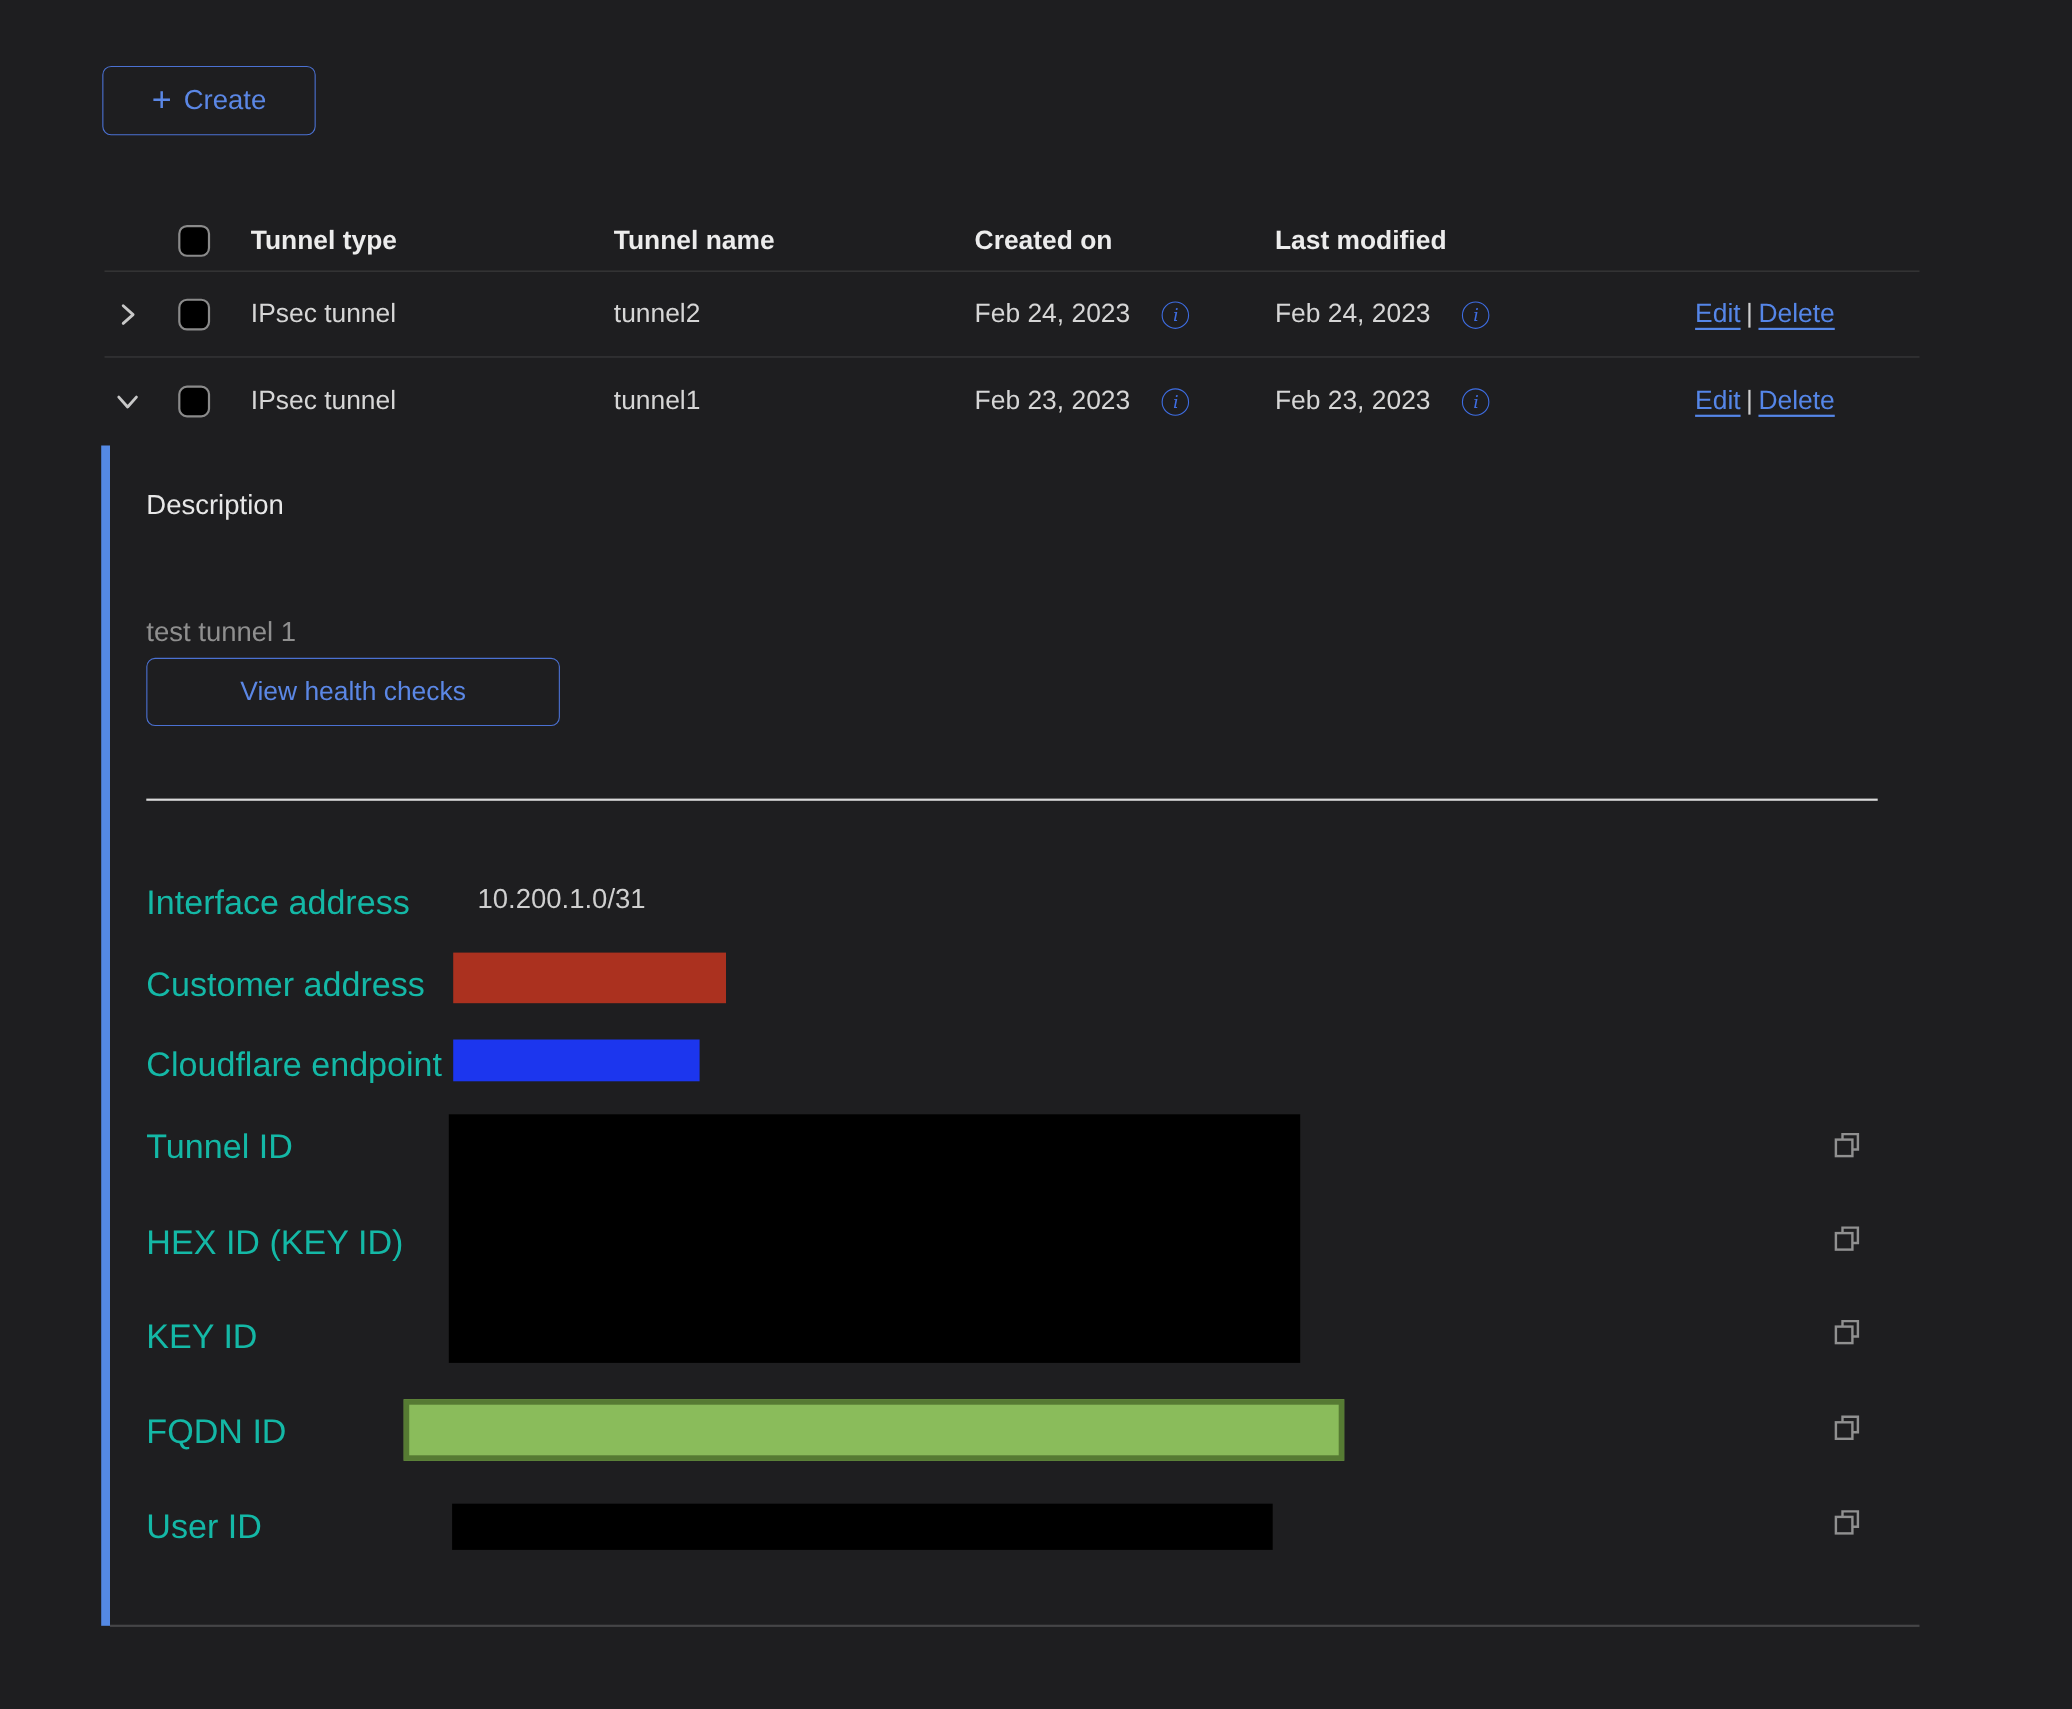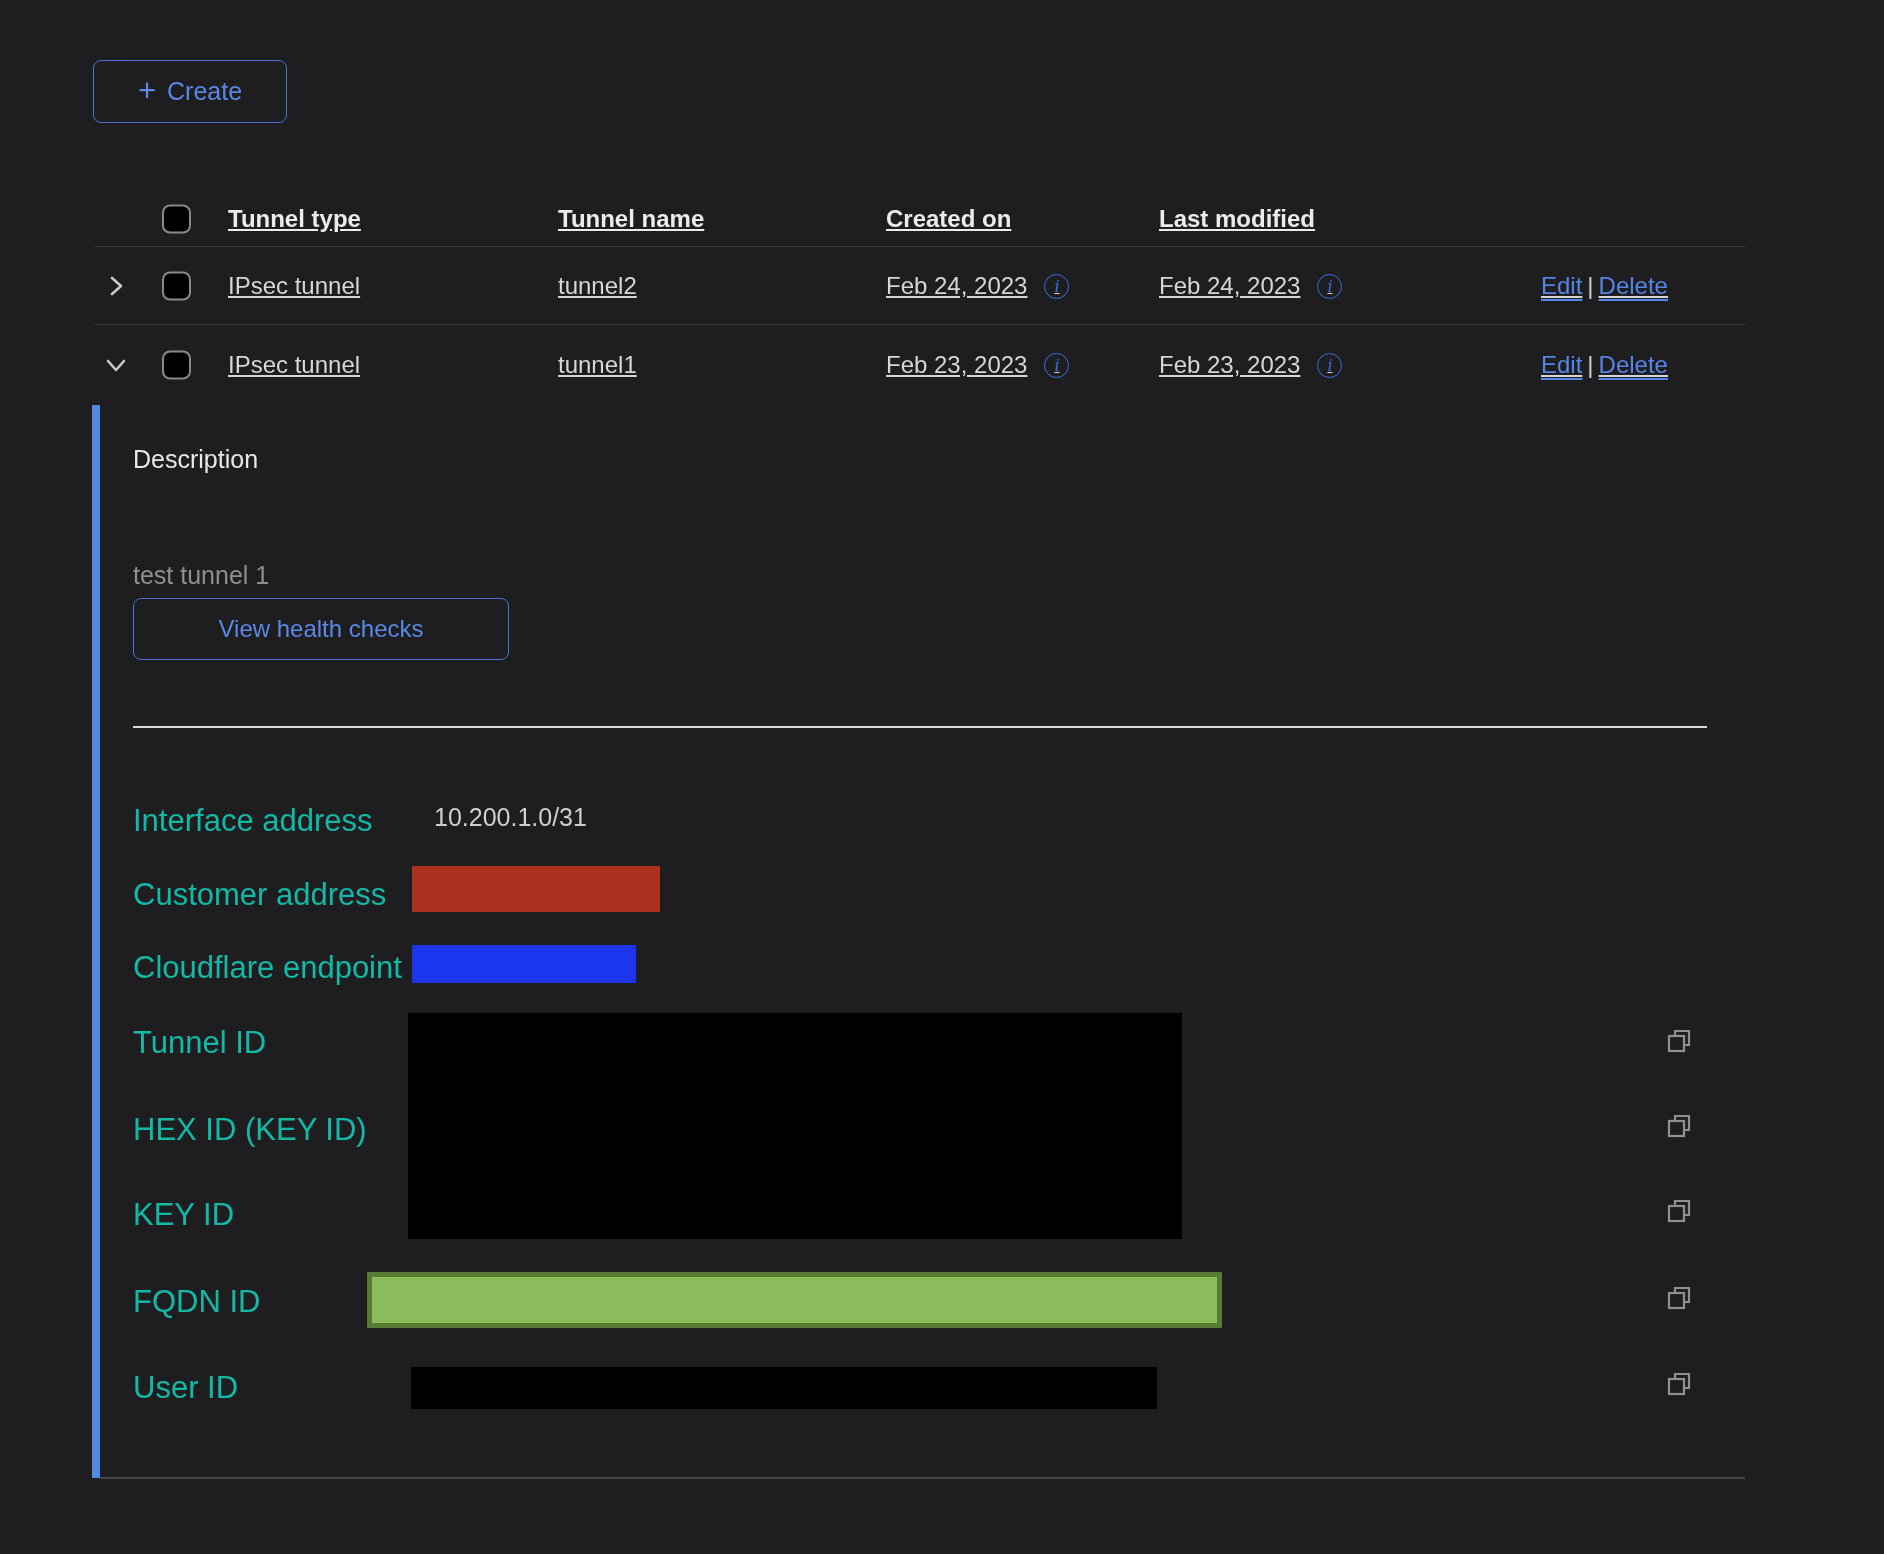--- a/index.html
+++ b/index.html
@@ -19,39 +19,39 @@
     border: 1.5px solid #4b71d2; border-radius: 8px;
     background: transparent; color: #5b87e5;
     display: flex; align-items: center; justify-content: center; gap: 11px;
     font-size: 25px; cursor: pointer;
     font-family: "Liberation Sans", sans-serif;
   }
   .create-btn .plus { font-size: 31px; font-weight: 300; line-height: 1; margin-top: -3px; }
 
   
   .t-row { left: 95px; width: 1650px; }
-  .t-row > * { position: absolute; top: 50%; transform: translateY(-50%); text-decoration: underline; }
+  .t-row > * { position: absolute; top: 50%; transform: translateY(-50%); }
   .hdr { top: 190px; height: 57px; font-weight: bold; color: #ececec; }
   .row1 { top: 247px; height: 78px; }
   .row2 { top: 325px; height: 80px; }
   .cell { font-size: 24px; white-space: nowrap; }
   .hdr .cell { font-size: 24px; }
   .divider { left: 95px; width: 1650px; height: 1px; background: #3c3c3e; }
 
   .chev { left: 8px; width: 26px; height: 26px; display: flex; align-items: center; justify-content: center; cursor: pointer; }
   .checkbox {
     left: 67px; width: 29px; height: 29px;
     border: 2px solid #8a8a8a; border-radius: 8px; background: #000;
     cursor: pointer;
   }
   .c-type { left: 133px; }
   .c-name { left: 463px; }
   .c-created { left: 791px; }
   .c-modified { left: 1064px; }
-  .date-wrap { display: flex; align-items: center; gap: 17px; }
+  .date-wrap { display: flex; align-items: center; gap: 29px; }
   .info-icon {
     width: 25px; height: 25px; border: 1.7px solid #3e6de2; border-radius: 50%;
     color: #3e6de2; font-size: 16px; font-family: "DejaVu Serif", serif; font-style: italic;
     display: inline-flex; align-items: center; justify-content: center; cursor: pointer;
     flex: none;
   }
   .c-actions { left: 1446px; display: flex; align-items: center; gap: 5px; font-size: 24px; }
   .link { color: #5586e8; text-decoration: underline; text-underline-offset: 5px; cursor: pointer; }
   .pipe { color: #cfcfcf; }
 

